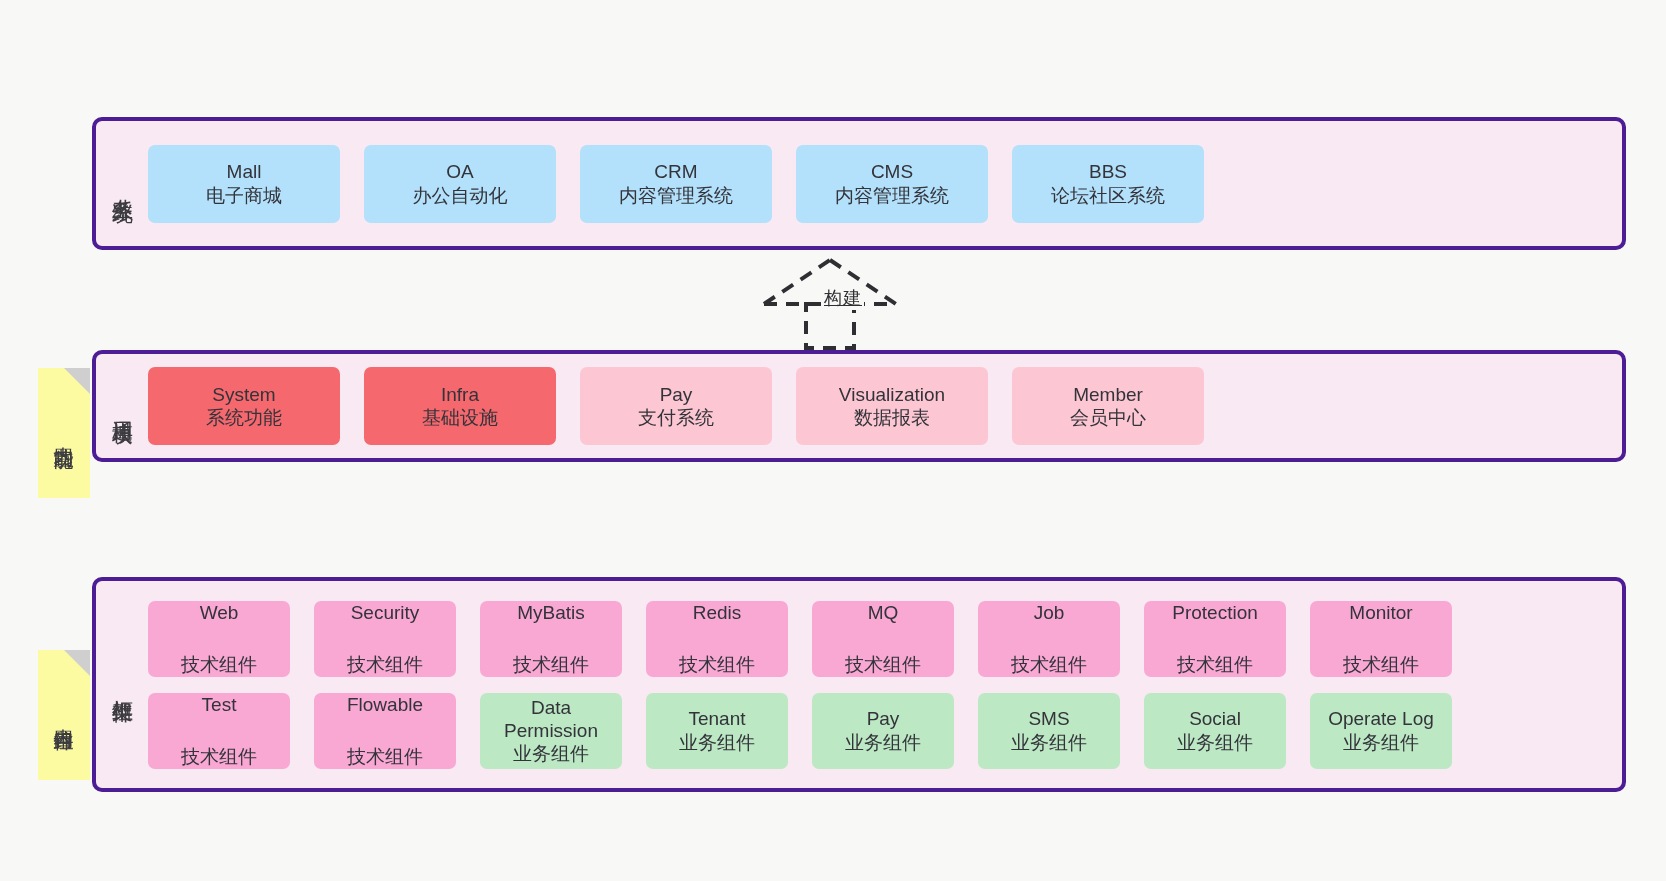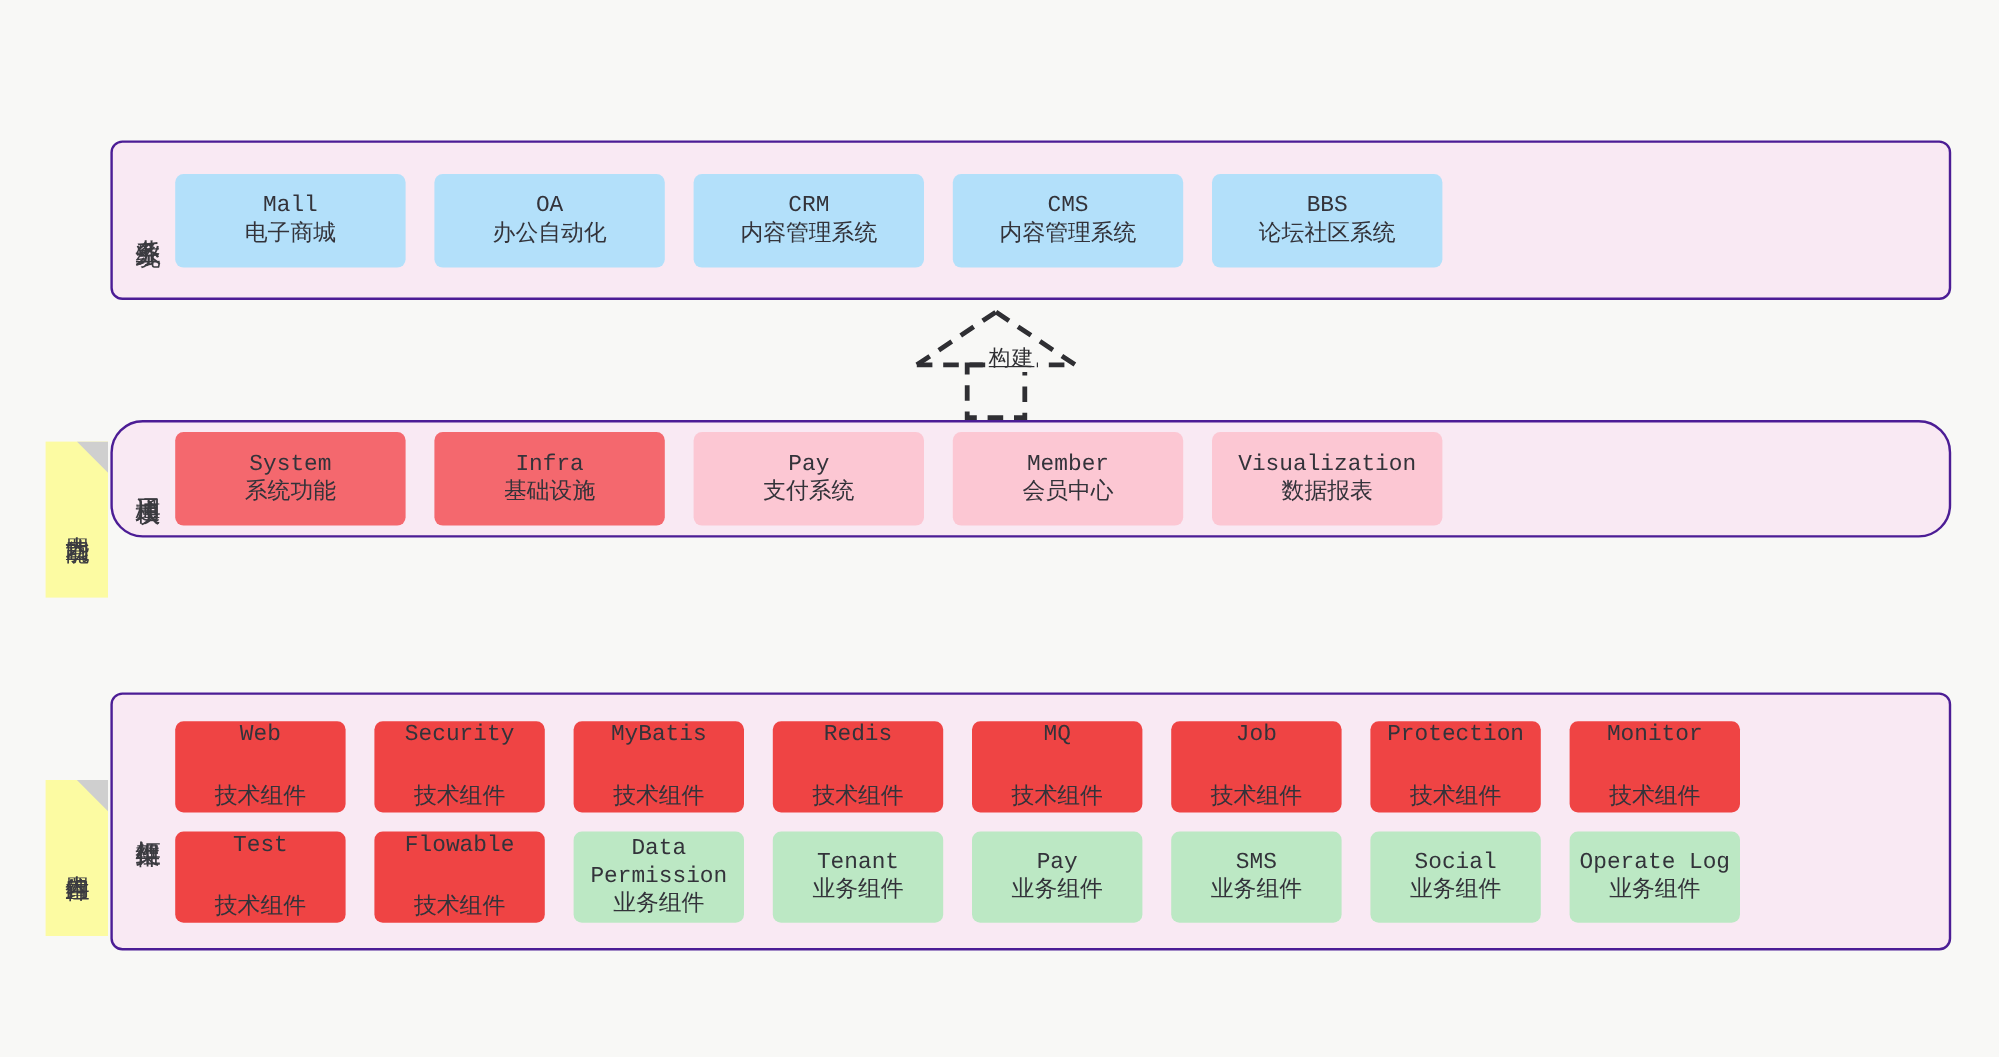--- a/index.html
+++ b/index.html
@@ -20,25 +20,24 @@
     left: 0; top: 0;
     width: 1666px;
     height: 881px;
   }
 
   
   .layer {
     position: absolute;
     box-sizing: border-box;
     background: #f9e9f3;
-    border: 2px solid #4c1d95;
+    border: 4px solid #4c1d95;
     border-radius: 10px;
     display: flex;
     align-items: stretch;
-    font-family: Liberation Mono, monospace;
   }
   .layer-title {
     width: 52px;
     flex: 0 0 52px;
     display: flex;
     align-items: center;
     justify-content: center;
     font-size: 21px;
     line-height: 1.18;
     letter-spacing: 1px;
@@ -81,21 +80,21 @@
 
   
   .layer-biz .card { width: 192px; height: 78px; }
   .layer-mod .card { width: 192px; height: 78px; }
   .layer-fw  .card { width: 142px; height: 76px; }
 
   
   .c-blue        { background: #b3e0fa; }
   .c-red         { background: #f4686e; }
   .c-pink        { background: #fcc7d3; }
-  .c-green       { background: #ef4444; gap: 28px; }
+  .c-green       { background: #f9a8d4; gap: 28px; }
   .c-lightgreen  { background: #bce8c4; }
 
   
   .note {
     position: absolute;
     box-sizing: border-box;
     background: #fcfba2;
     display: flex;
     align-items: center;
     justify-content: center;
@@ -172,44 +171,44 @@
       <path d="M 70 46 L 136 46" fill="none" stroke="#2f2f33" stroke-width="4" stroke-dasharray="13,9"></path>
       <path d="M 4 46 L 70 2" fill="none" stroke="#2f2f33" stroke-width="4" stroke-dasharray="13,9"></path>
       <path d="M 70 2 L 136 46" fill="none" stroke="#2f2f33" stroke-width="4" stroke-dasharray="13,9"></path>
       <path d="M 4 46 L 70 46" fill="none" stroke="#2f2f33" stroke-width="4" stroke-dasharray="13,9"></path>
 
       <rect x="46" y="46" width="48" height="44" fill="none" stroke="#2f2f33" stroke-width="4" stroke-dasharray="13,9"></rect>
     </svg>
     <div class="conn-label" style="left:62px; top:28px; background:#f8f8f6; padding:0 2px;text-decoration:underline;">构建</div>
   </div>
 
-  <div class="layer layer-mod" style="left:92px; top:350px; width:1534px; height:98px;border-radius:27px;">
+  <div class="layer layer-mod" style="left:92px; top:350px; width:1534px; height:112px;">
     <div class="layer-title">通用模块</div>
     <div class="layer-body">
       <div class="layer-row">
 
         <div class="card c-red">
           <span class="line1">System</span>
           <span class="line2">系统功能</span>
         </div>
         <div class="card c-red">
           <span class="line1">Infra</span>
           <span class="line2">基础设施</span>
         </div>
         <div class="card c-pink">
           <span class="line1">Pay</span>
           <span class="line2">支付系统</span>
         </div>
         <div class="card c-pink">
+          <span class="line1">Visualization</span>
+          <span class="line2">数据报表</span>
+        </div>
+        <div class="card c-pink">
           <span class="line1">Member</span>
           <span class="line2">会员中心</span>
-        </div>
-        <div class="card c-pink">
-          <span class="line1">Visualization</span>
-          <span class="line2">数据报表</span>
         </div>
 
       </div>
     </div>
   </div>
 
   <div class="note" style="left:38px; top:368px; width:52px; height:130px;">
     <span class="fold"></span>
     <span>内置功能</span>
   </div>

